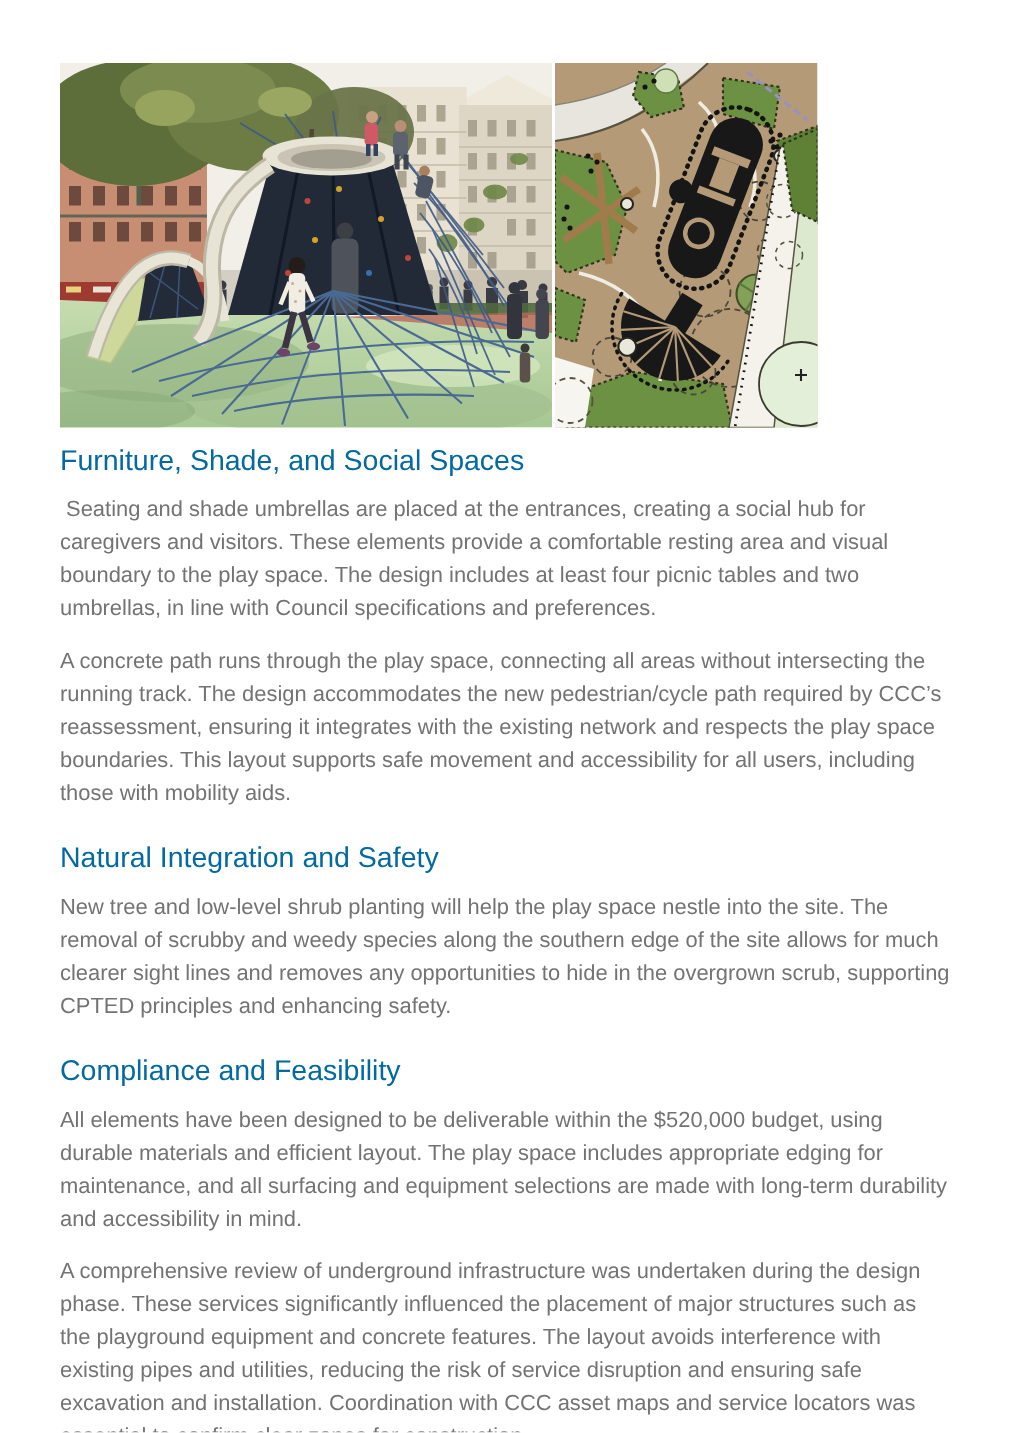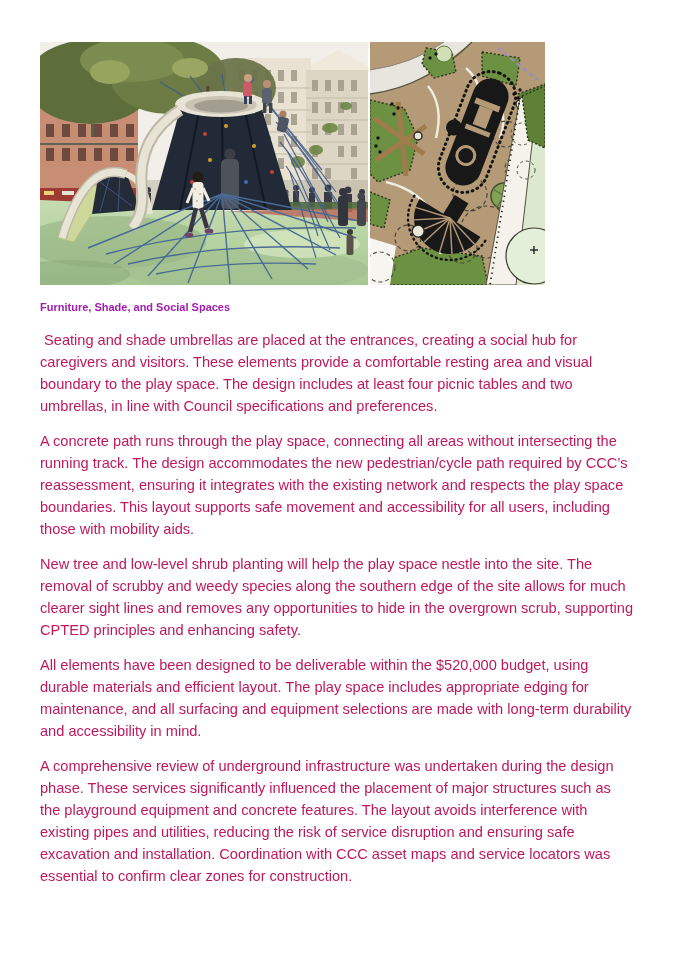--- a/index.html
+++ b/index.html
@@ -6,26 +6,26 @@
   body{
     width:675px;height:955px;background:#ffffff;
     font-family:"Liberation Sans","DejaVu Sans",sans-serif;
     color:#2a2a2a;
   }
   .page{position:relative;width:675px;height:955px;background:#ffffff;overflow:hidden;}
   .figures{display:flex;gap:2px;padding:42px 0 0 40px;align-items:flex-start;}
   .figures svg{display:block;}
   .content{width:594px;margin:0 0 0 40px;}
   .content h3{
-    font-size:11px;font-weight:700;color:#a21caf;
+    font-size:19px;font-weight:400;color:#0369a1;
     margin:23px 0 12px 0;line-height:19px;
   }
   .content > h3:first-child{margin-top:13px;}
   .content p{
-    font-size:14.6px;line-height:22px;margin:0 0 13px 0;color:#be185d;
+    font-size:14.6px;line-height:22px;margin:0 0 13px 0;color:#737373;
     white-space:pre-wrap;
   }
 </style>
 </head>
 <body>
 
 <div class="page">
 
   <div class="figures">
 
@@ -417,20 +417,22 @@
       </g>
     </svg>
   </div>
 
   <div class="content">
     <h3>Furniture, Shade, and Social Spaces</h3>
     <p> Seating and shade umbrellas are placed at the entrances, creating a social hub for caregivers and visitors. These elements provide a comfortable resting area and visual boundary to the play space. The design includes at least four picnic tables and two umbrellas, in line with Council specifications and preferences.</p>
 
     <p>A concrete path runs through the play space, connecting all areas without intersecting the running track. The design accommodates the new pedestrian/cycle path required by CCC’s reassessment, ensuring it integrates with the existing network and respects the play space boundaries. This layout supports safe movement and accessibility for all users, including those with mobility aids.</p>
 
+    <h3>Natural Integration and Safety</h3>
     <p>New tree and low-level shrub planting will help the play space nestle into the site. The removal of scrubby and weedy species along the southern edge of the site allows for much clearer sight lines and removes any opportunities to hide in the overgrown scrub, supporting CPTED principles and enhancing safety.</p>
 
+    <h3>Compliance and Feasibility</h3>
     <p>All elements have been designed to be deliverable within the $520,000 budget, using durable materials and efficient layout. The play space includes appropriate edging for maintenance, and all surfacing and equipment selections are made with long-term durability and accessibility in mind.</p>
     <p>A comprehensive review of underground infrastructure was undertaken during the design phase. These services significantly influenced the placement of major structures such as the playground equipment and concrete features. The layout avoids interference with existing pipes and utilities, reducing the risk of service disruption and ensuring safe excavation and installation. Coordination with CCC asset maps and service locators was essential to confirm clear zones for construction.</p>
 
   </div>
 
 </div>
 
 </body></html>

